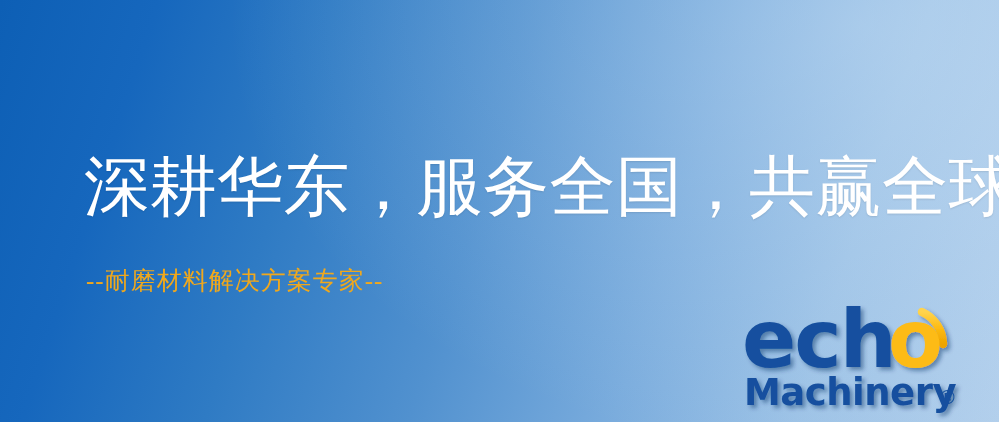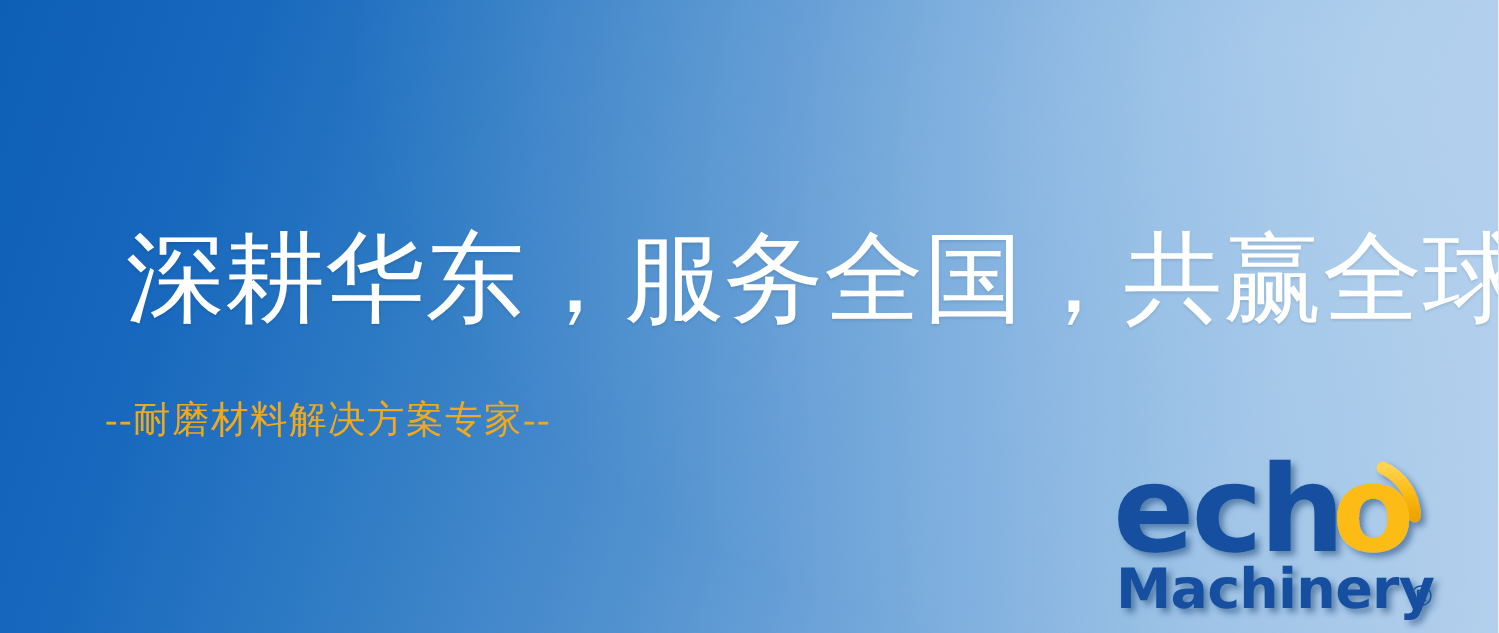--- a/index.html
+++ b/index.html
@@ -46,21 +46,21 @@
     line-height: 1.05;
     color: #ffffff;
     letter-spacing: 0.5px;
     white-space: nowrap;
     z-index: 3;
     text-shadow: 0 1px 2px rgba(0,0,0,0.10);
   }
 
   .subhead {
     position: absolute;
-    left: 70px;
+    left: 86px;
     top: 266px;
     font-family: "Liberation Serif", "DejaVu Serif", serif;
     font-size: 25px;
     line-height: 1.2;
     color: #f0a81c;
     letter-spacing: 1px;
     white-space: nowrap;
     z-index: 3;
   }
 

